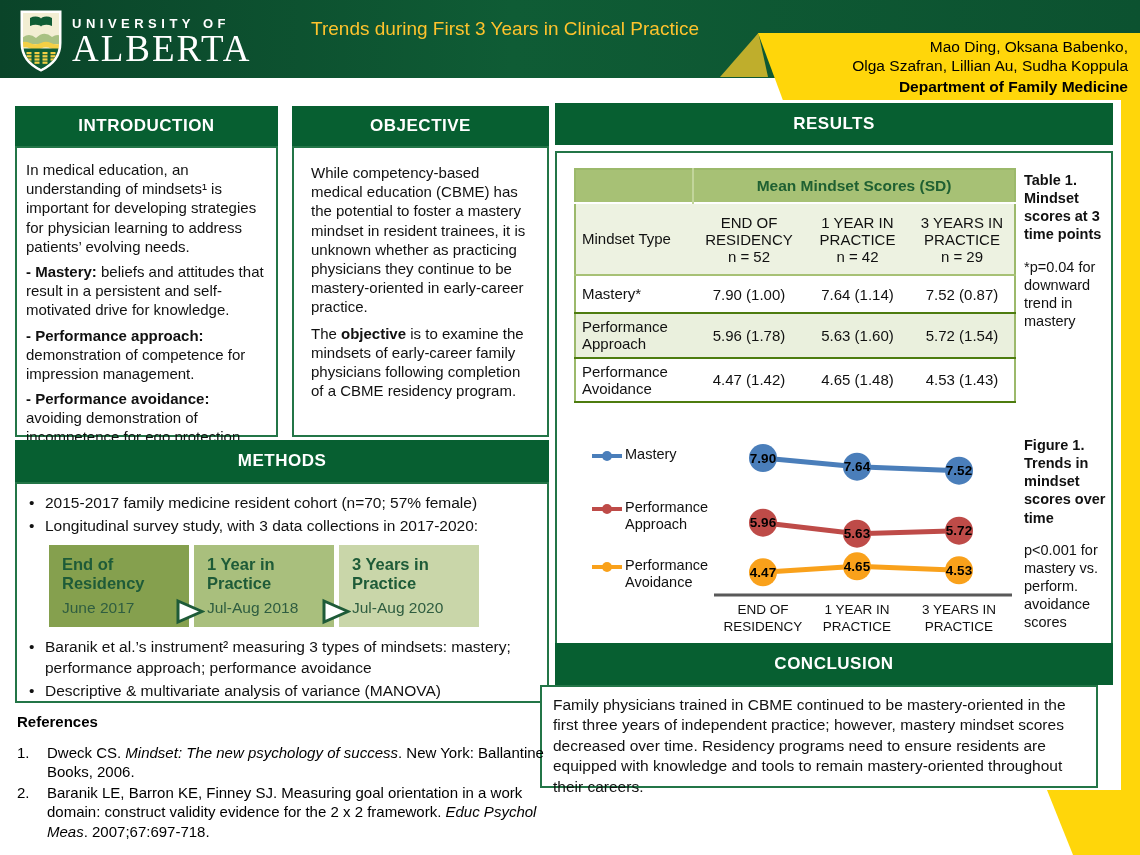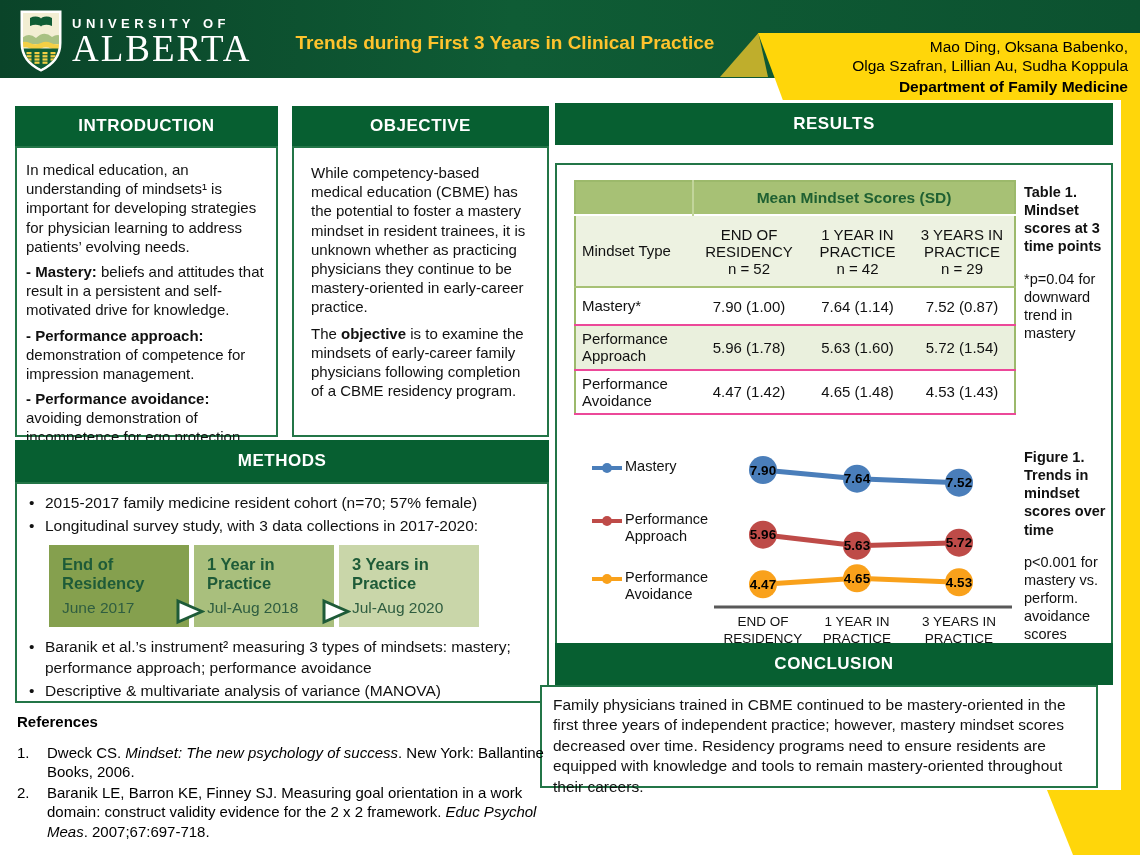--- a/index.html
+++ b/index.html
@@ -9,21 +9,21 @@
   
   .header-band { position: absolute; left: 0; top: 0; width: 1140px; height: 78px;
     background: linear-gradient(90deg, #0a4429 0%, #0f5c35 45%, #0c5230 100%); }
   .logo-wrap { position: absolute; left: 20px; top: 10px; display: flex; align-items: center; }
   .shield { width: 42px; height: 62px; }
   .uni-text { margin-left: 10px; color: #fff; }
   .uni-line1 { font-size: 13px; font-weight: bold; letter-spacing: 4.5px; }
   .uni-line2 { font-family: "Liberation Serif", serif; font-size: 37px; letter-spacing: 2px; line-height: 0.95; }
   .poster-title { position: absolute; left: 240px; top: 16px; width: 530px; text-align: center; color: #fec32d; }
   .poster-title .t1 { font-size: 25px; font-weight: bold; }
-  .poster-title .t2 { font-size: 19px; font-weight: bold; margin-top: 16px; }
+  .poster-title .t2 { font-size: 19px; font-weight: normal; margin-top: 2px; }
 
   
   .right-strip { position: absolute; left: 1121px; top: 33px; width: 19px; height: 822px; background: #ffd60a; }
   .author-banner { position: absolute; left: 758px; top: 33px; width: 382px; height: 67px; background: #ffd60a;
     clip-path: polygon(0 0, 100% 0, 100% 100%, 6.5% 100%); }
   .mustard-tri { position: absolute; left: 720px; top: 33px; width: 48px; height: 44px; background: #bfae2c;
     clip-path: polygon(80% 0, 0 100%, 100% 100%); }
   .bottom-tri { position: absolute; left: 1047px; top: 790px; width: 93px; height: 65px; background: #ffd60a;
     clip-path: polygon(0 0, 100% 0, 100% 100%, 28% 100%); }
   .authors { position: absolute; right: 12px; top: 5px; text-align: right; color: #000; font-size: 15.5px; line-height: 1.2; }
@@ -53,34 +53,34 @@
   .tl-1 { background: #85a04e; }
   .tl-2 { background: #a9bf7d; }
   .tl-3 { background: #c9d6a9; }
   .tl-title { font-size: 16.5px; font-weight: bold; color: #1e5b38; line-height: 1.15; }
   .tl-date { font-size: 15.5px; color: #2f5d40; margin-top: 5px; }
   .tl-arrow { position: absolute; bottom: 2px; width: 30px; height: 27px; }
   .tl-arrow-1 { left: 126px; }
   .tl-arrow-2 { left: 272px; }
 
   .results-bar { left: 555px; top: 103px; width: 558px; height: 42px; }
-  .results-body { left: 555px; top: 163px; width: 558px; height: 498px; border-bottom: none; }
+  .results-body { left: 555px; top: 151px; width: 558px; height: 498px; border-bottom: none; }
 
   
   .mtable { position: absolute; left: 17px; top: 15px; border-collapse: collapse; font-size: 15px; color: #111; }
   .mtable td { padding: 4px 6px; }
   .mtable .c1 { width: 118px; text-align: left; }
   .mtable .c2 { width: 112px; text-align: center; }
   .mtable .c3 { width: 105px; text-align: center; }
   .mtable .c4 { width: 105px; text-align: center; }
   .mtable tr.hrow1 td { background: #a7c175; height: 34px; }
   .mtable tr.hrow1 .merged { color: #1f6032; font-weight: bold; font-size: 15.5px; text-align: center;
     border-left: 2px solid #c2d59b; }
   .mtable tr.hrow2 td { background: #edf2e1; height: 72px; border-top: 2px solid #fff; border-bottom: 2px solid #a7c175; }
-  .mtable tr.drow td { height: 38px; border-bottom: 2px solid #ec4899; }
+  .mtable tr.drow td { height: 38px; border-bottom: 2px solid #4d7c0f; }
   .mtable tr.drow.tint td { background: #eaf0dd; }
   .mtable { border: 2px solid #9cb96b; }
   .mtable .rname { line-height: 1.15; }
 
   .note { position: absolute; width: 96px; font-size: 14.5px; line-height: 1.25; color: #111; }
   .note .nt { font-weight: bold; }
   .note .nb { margin-top: 14px; }
   .note-table { left: 467px; top: 18px; }
   .note-figure { left: 467px; top: 283px; }
 

